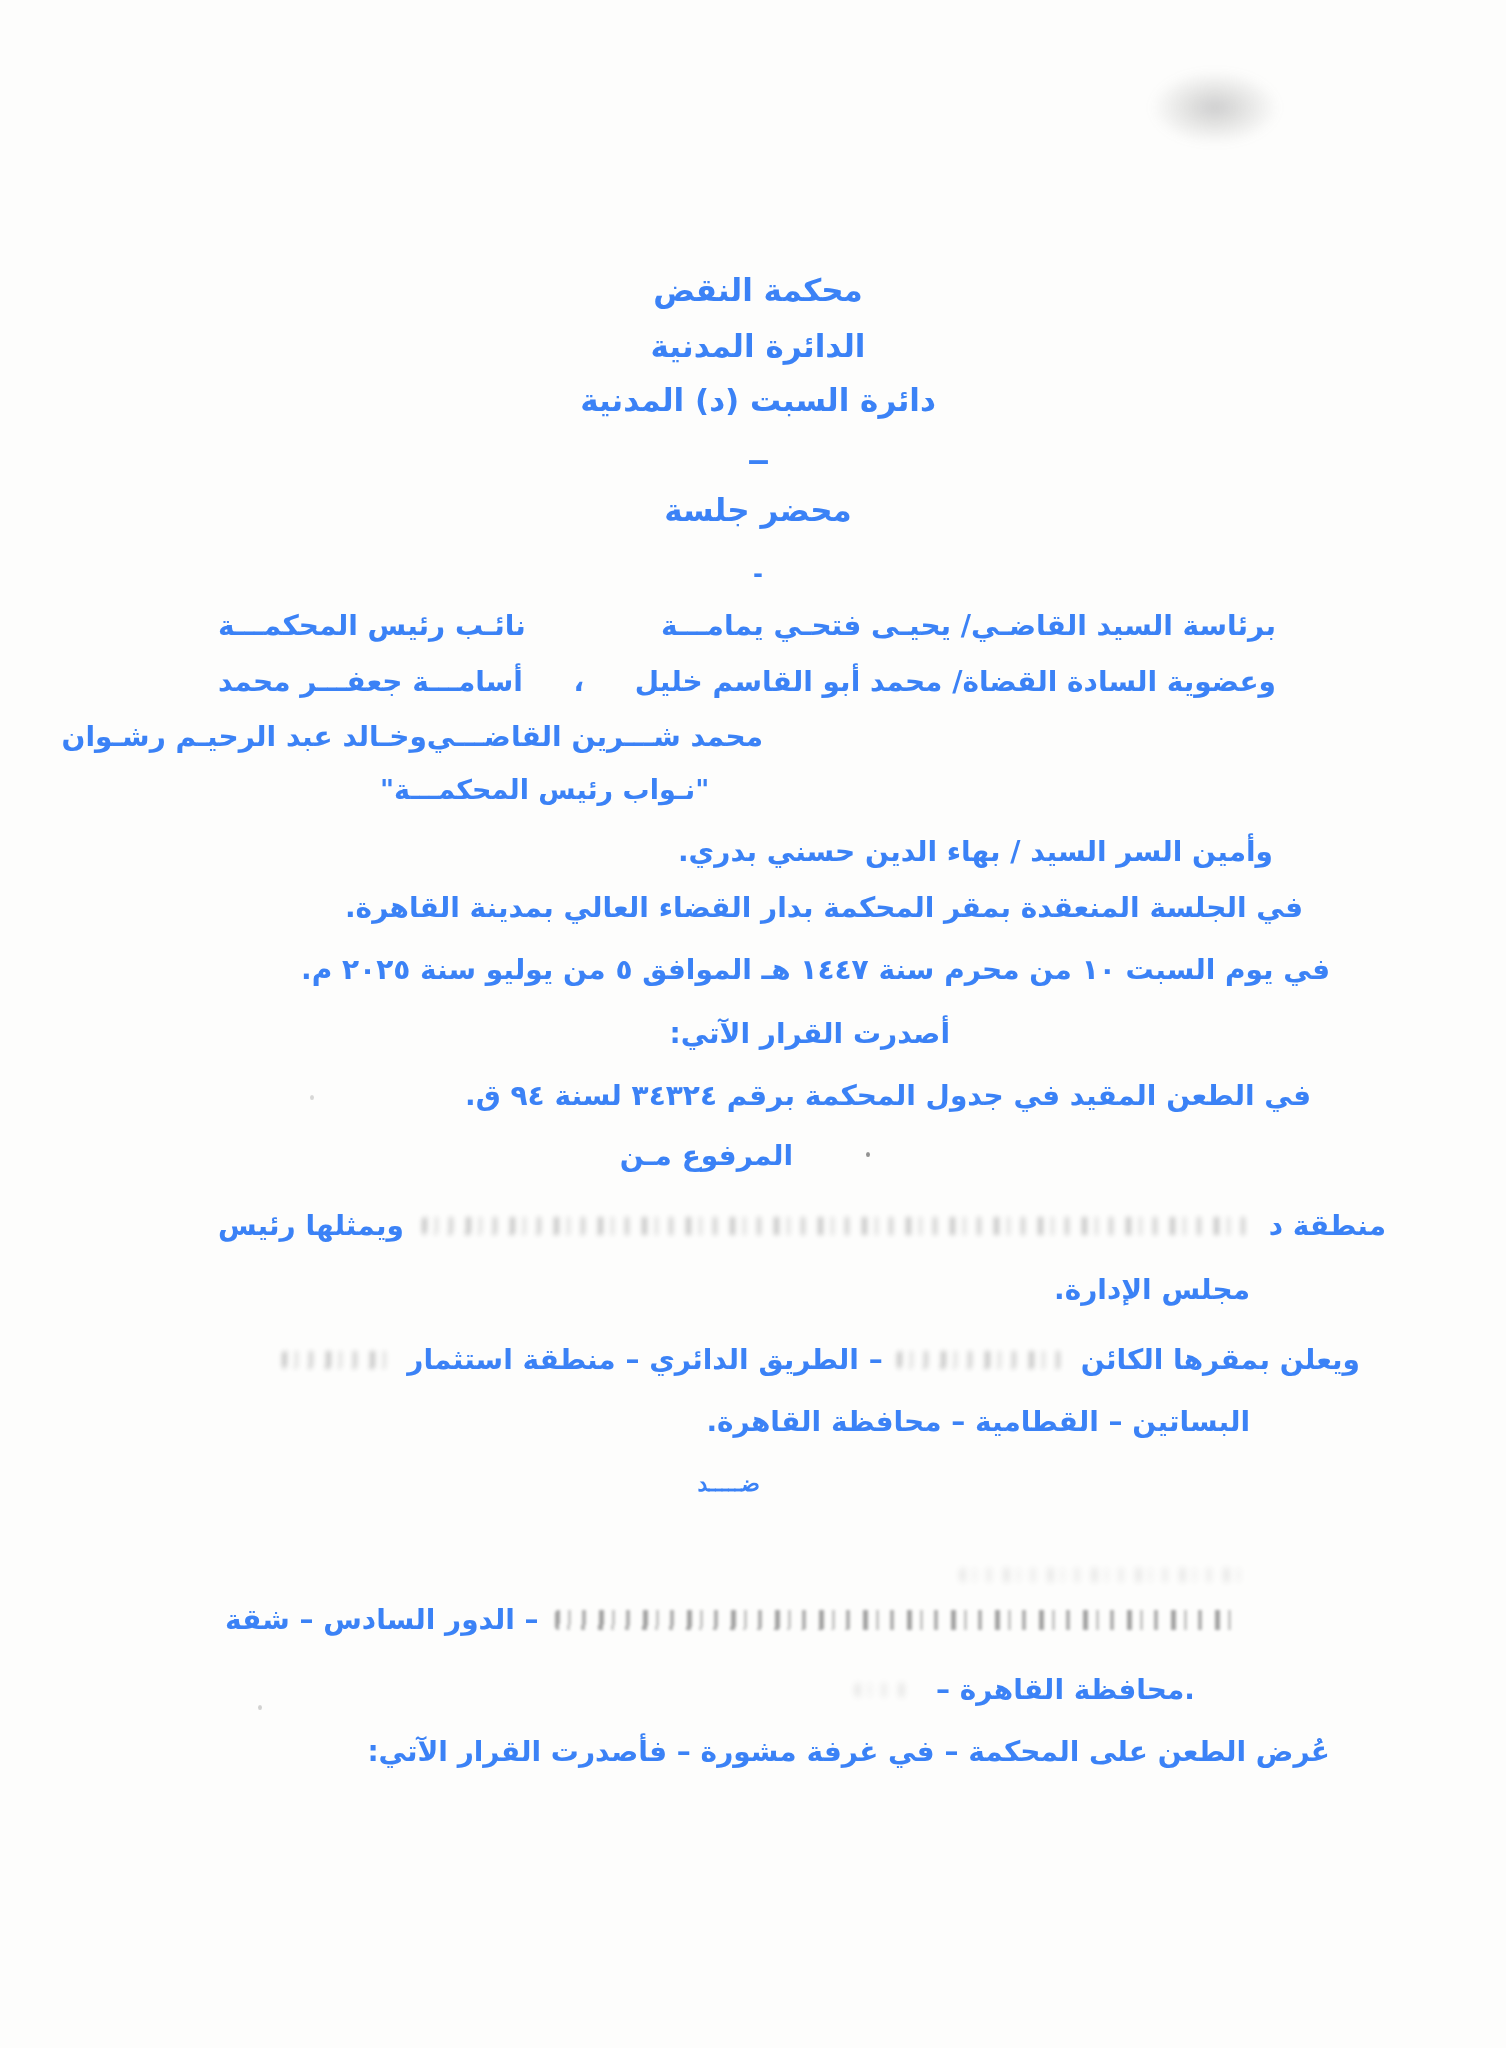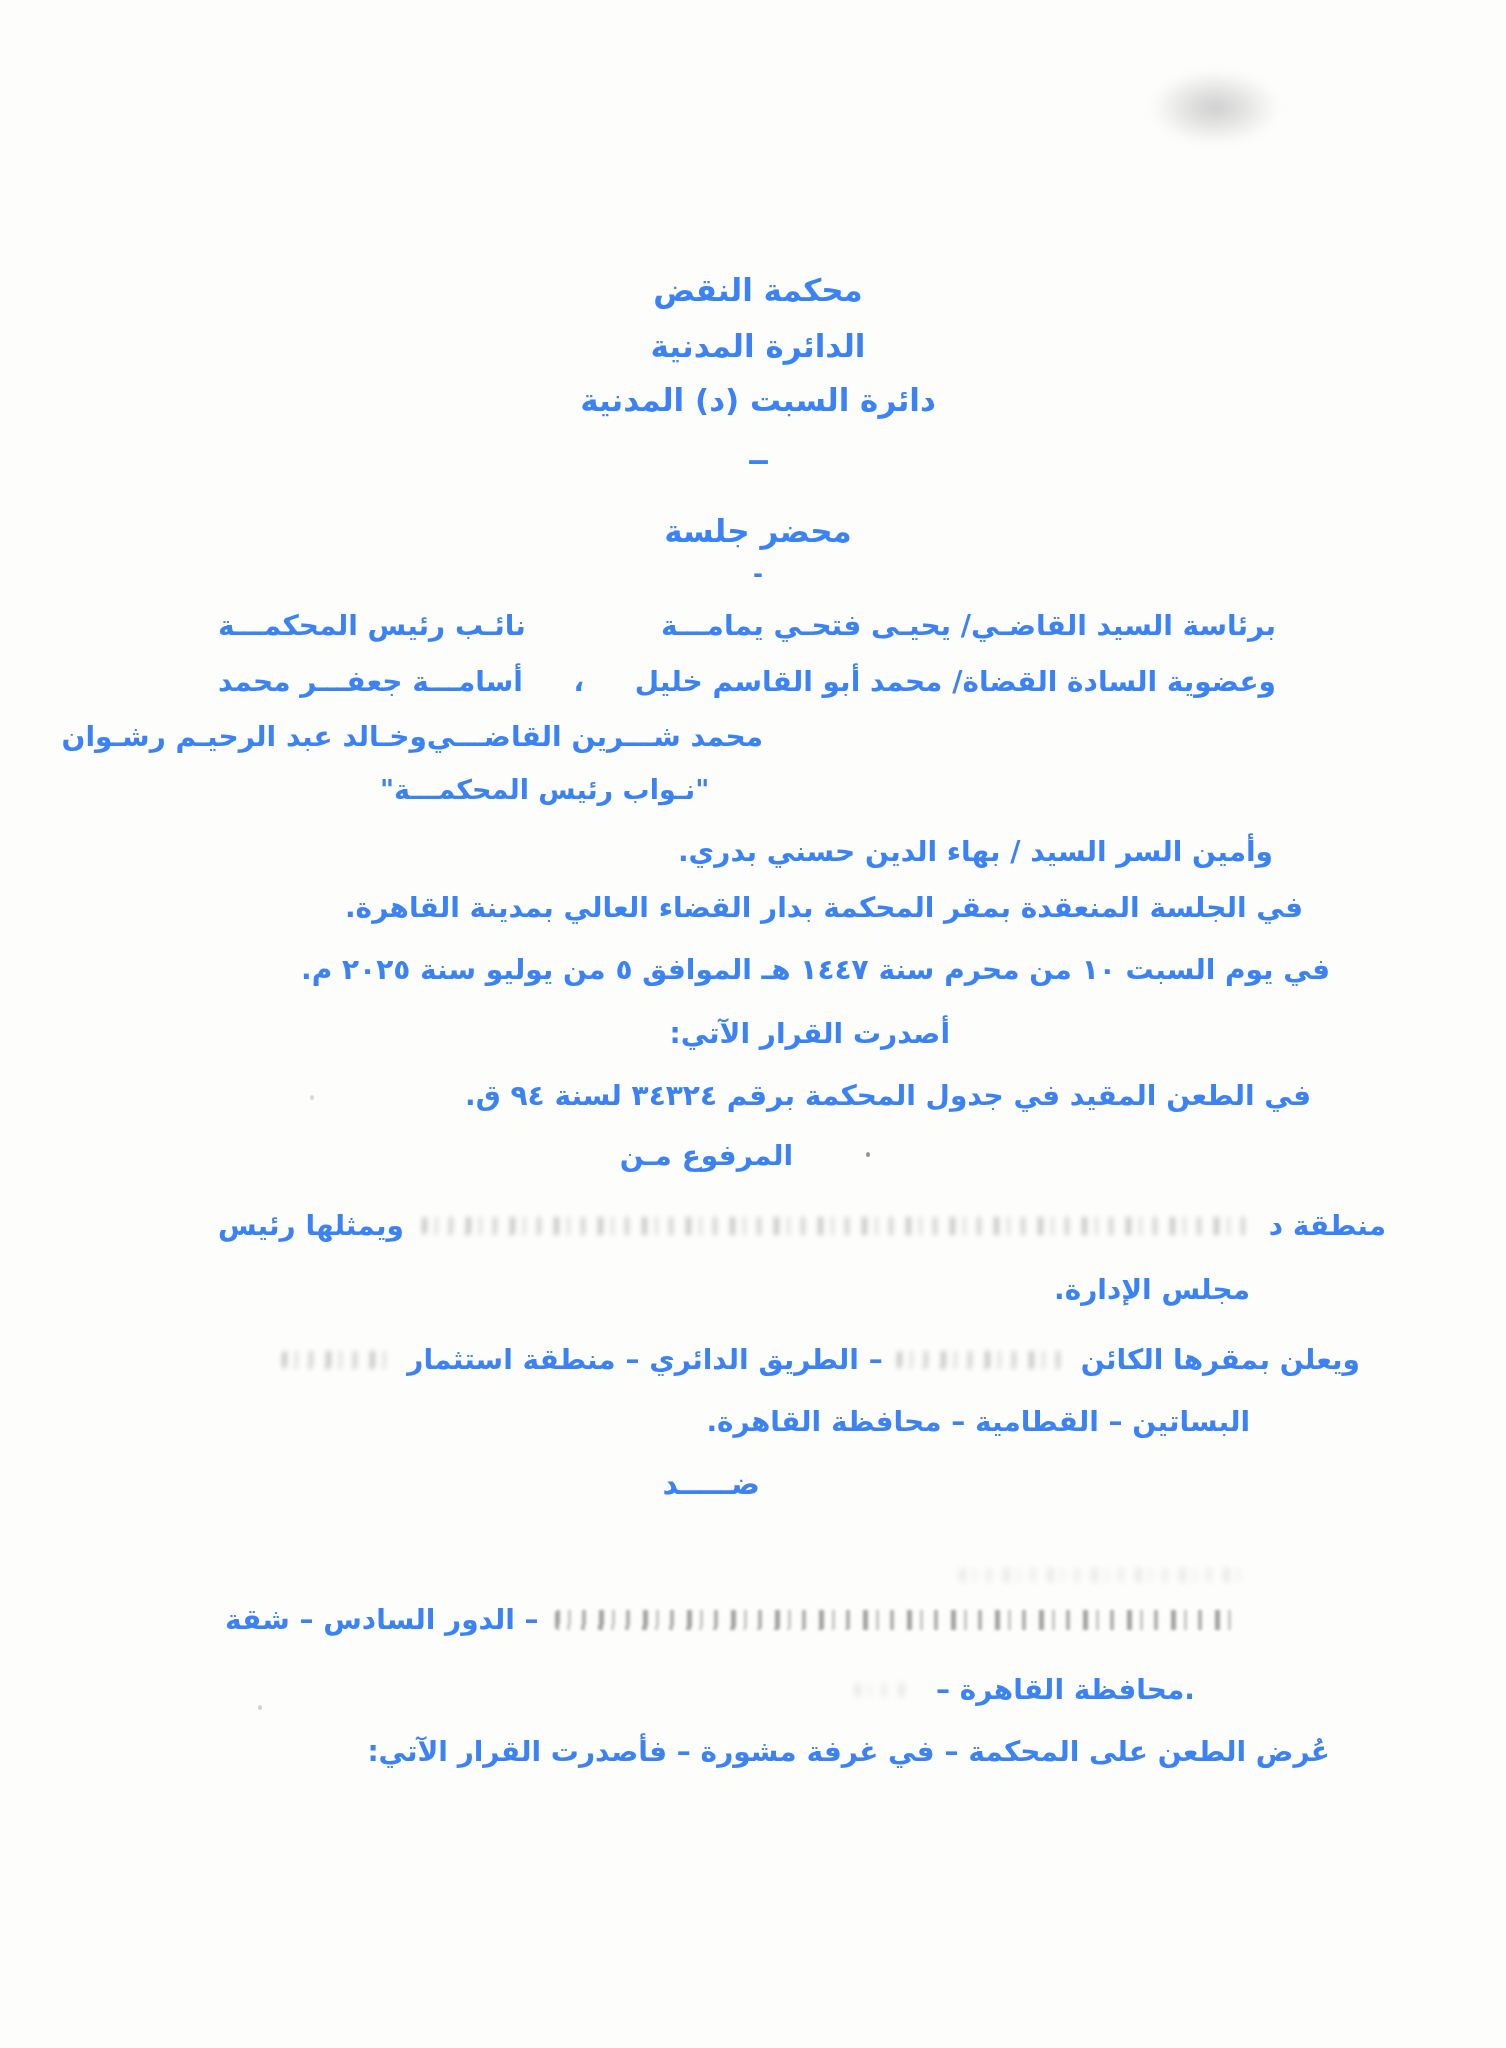--- a/index.html
+++ b/index.html
@@ -17,21 +17,21 @@
     position:absolute;
     left:218px;right:230px;
     direction:rtl;
     text-align:right;
     font-size:28px;
     line-height:44px;
     white-space:nowrap;
   }
   .center{left:110px;right:100px;text-align:center;}
   .fs31{font-size:31px;}
-  .fs30{font-size:30px;}
+  .fs30{font-size:22px;font-family:Liberation Serif, serif;}
   .row{display:flex;justify-content:space-between;align-items:center;}
   .ltr{direction:ltr;}
   .rtlspan{direction:rtl;unicode-bidi:isolate;}
   .dashbar{font-size:30px;transform:scaleX(1.6);display:inline-block;}
   .smalldash{font-size:24px;}
   
   .redact{
     display:inline-block;
     height:18px;
     border-radius:4px;
@@ -60,21 +60,21 @@
 
   <div class="smudge"></div>
   <div class="speck" style="left:866px;top:1152px;"></div>
   <div class="speck" style="left:310px;top:1095px;opacity:.35;"></div>
   <div class="speck" style="left:258px;top:1705px;opacity:.4;"></div>
 
   <div class="line center fs31" style="top:268px;">محكمة النقض</div>
   <div class="line center fs31" style="top:324px;">الدائرة المدنية</div>
   <div class="line center fs31" style="top:378px;">دائرة السبت (د) المدنية</div>
   <div class="line center" style="top:438px;"><span class="dashbar">–</span></div>
-  <div class="line center fs31" style="top:509px;text-align:center;">محضر جلسة</div>
+  <div class="line center fs31" style="top:488px;text-align:center;">محضر جلسة</div>
   <div class="line center smalldash" style="top:552px;">-</div>
 
   <div class="line row" style="top:604px;">
     <span>برئاسة السيد القاضـي/ يحيـى فتحـي يمامـــة</span>
     <span>نائـب رئيس المحكمـــة</span>
   </div>
   <div class="line row" style="top:660px;">
     <span>وعضوية السادة القضاة/ محمد أبو القاسم خليل</span>
     <span>،</span>
     <span>أسامـــة جعفـــر محمد</span>

